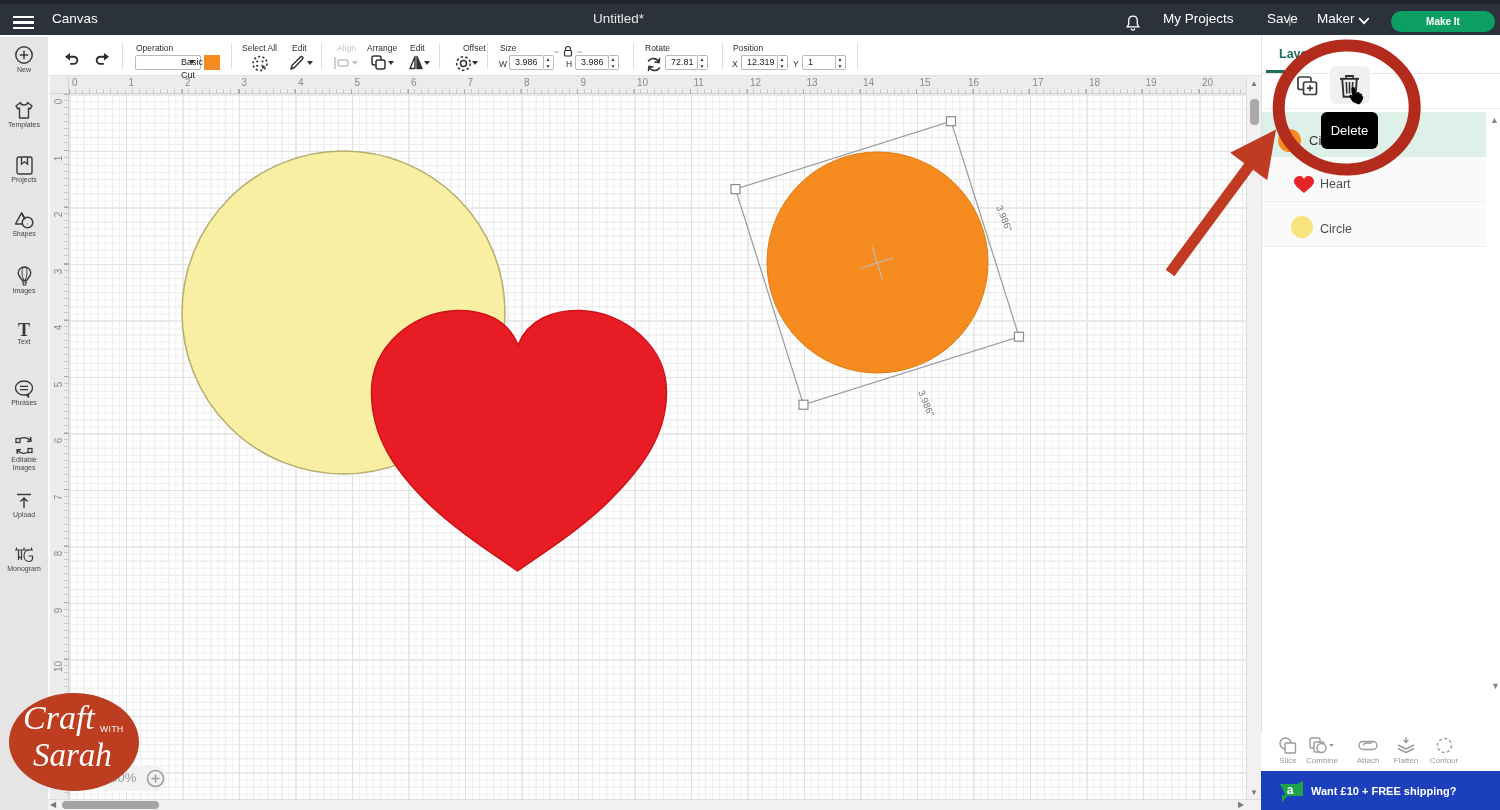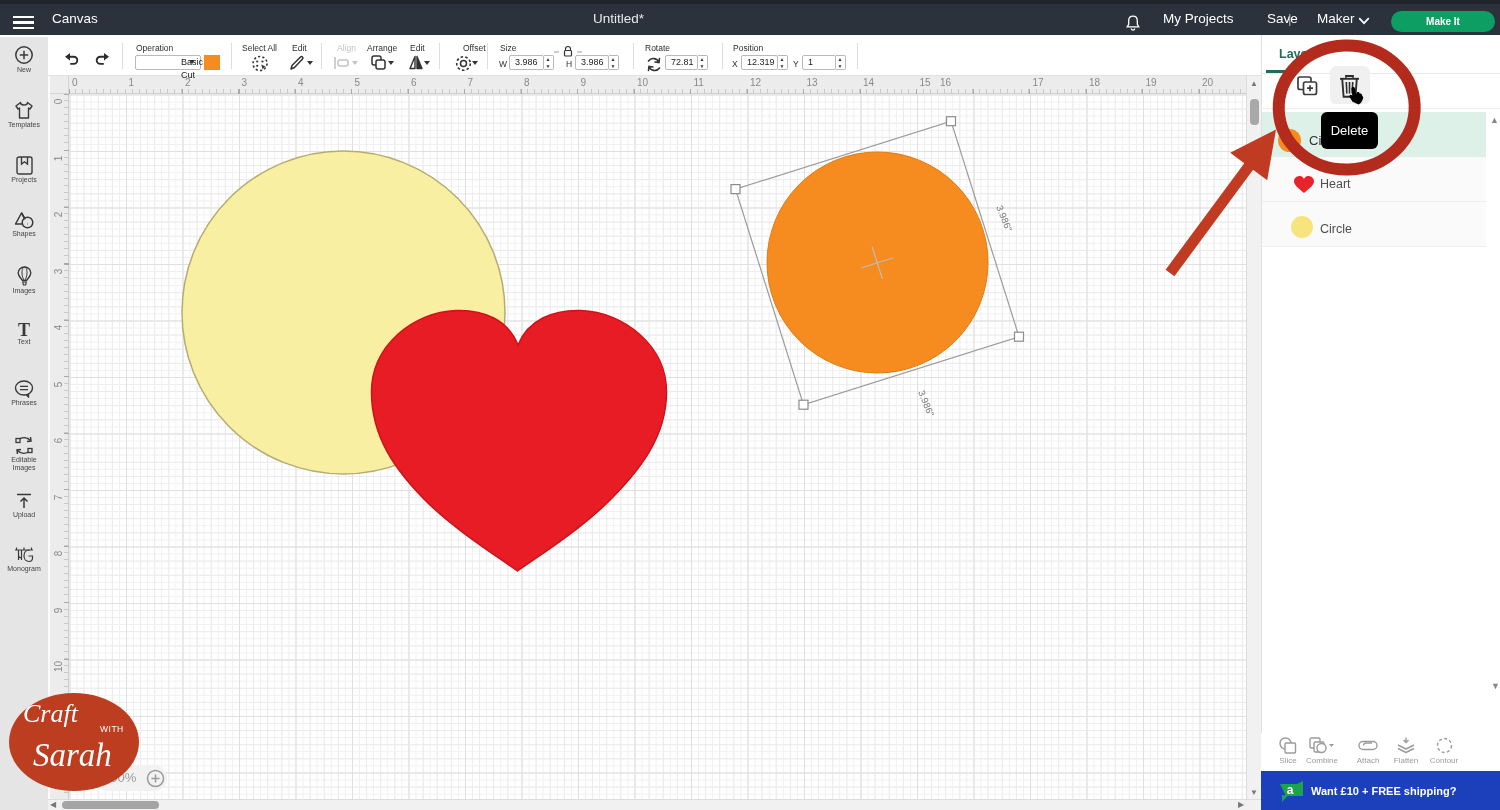--- a/index.html
+++ b/index.html
@@ -81,21 +81,21 @@
 #blanksw { position:absolute; left:13px; top:6px; width:41px; height:27px; background:#fff; border:1.5px solid #9a9a9a; border-radius:2px; }
 #blanktxt { position:absolute; left:62px; top:14px; font-size:8.5px; color:#333; }
 #actionrow { position:absolute; left:1261px; top:733px; width:239px; height:38px; background:#fff; }
 .act { position:absolute; top:4px; text-align:center; color:#9b9b9b; font-size:8px; }
 .act svg { display:block; margin:0 auto 2px auto; }
 #bluebar { position:absolute; left:1261px; top:771px; width:239px; height:39px; background:#1c40bb; }
 #bluetxt { position:absolute; left:50px; top:14px; color:#fff; font-size:11px; font-weight:bold; }
 
 
 #logo { position:absolute; left:9px; top:693px; width:130px; height:98px; background:#bc3d20; border-radius:50%; color:#fff; text-align:center; }
-#logo .craft { position:absolute; left:14px; top:6px; font-family:"Liberation Serif", serif; font-style:italic; font-size:26px; }
+#logo .craft { position:absolute; left:14px; top:6px; font-family:"Liberation Serif", serif; font-style:italic; font-size:34px; }
 #logo .with { position:absolute; left:91px; top:31px; font-size:8.5px; letter-spacing:0.5px; }
 #logo .sarah { position:absolute; left:24px; top:44px; font-family:"Liberation Serif", serif; font-style:italic; font-size:33px; }
 
 #annot { position:absolute; left:0; top:0; width:1500px; height:810px; pointer-events:none; }
 </style>
 </head>
 <body>
 <div id="app">
 
   <div id="canvas"></div>
@@ -115,21 +115,21 @@
     <span class="hrnum" style="left:411px;">6</span>
     <span class="hrnum" style="left:467.5px;">7</span>
     <span class="hrnum" style="left:524px;">8</span>
     <span class="hrnum" style="left:580.5px;">9</span>
     <span class="hrnum" style="left:637px;">10</span>
     <span class="hrnum" style="left:693.5px;">11</span>
     <span class="hrnum" style="left:750px;">12</span>
     <span class="hrnum" style="left:806.5px;">13</span>
     <span class="hrnum" style="left:863px;">14</span>
     <span class="hrnum" style="left:919.5px;">15</span>
-    <span class="hrnum" style="left:940px;">16</span>
+    <span class="hrnum" style="left:968px;">16</span>
     <span class="hrnum" style="left:1032.5px;">17</span>
     <span class="hrnum" style="left:1089px;">18</span>
     <span class="hrnum" style="left:1145.5px;">19</span>
     <span class="hrnum" style="left:1202px;">20</span>
     <span class="vrnum" style="left:50px;top:96px;">0</span>
     <span class="vrnum" style="left:50px;top:152.5px;">1</span>
     <span class="vrnum" style="left:50px;top:209px;">2</span>
     <span class="vrnum" style="left:50px;top:265.5px;">3</span>
     <span class="vrnum" style="left:50px;top:322px;">4</span>
     <span class="vrnum" style="left:50px;top:378.5px;">5</span>

